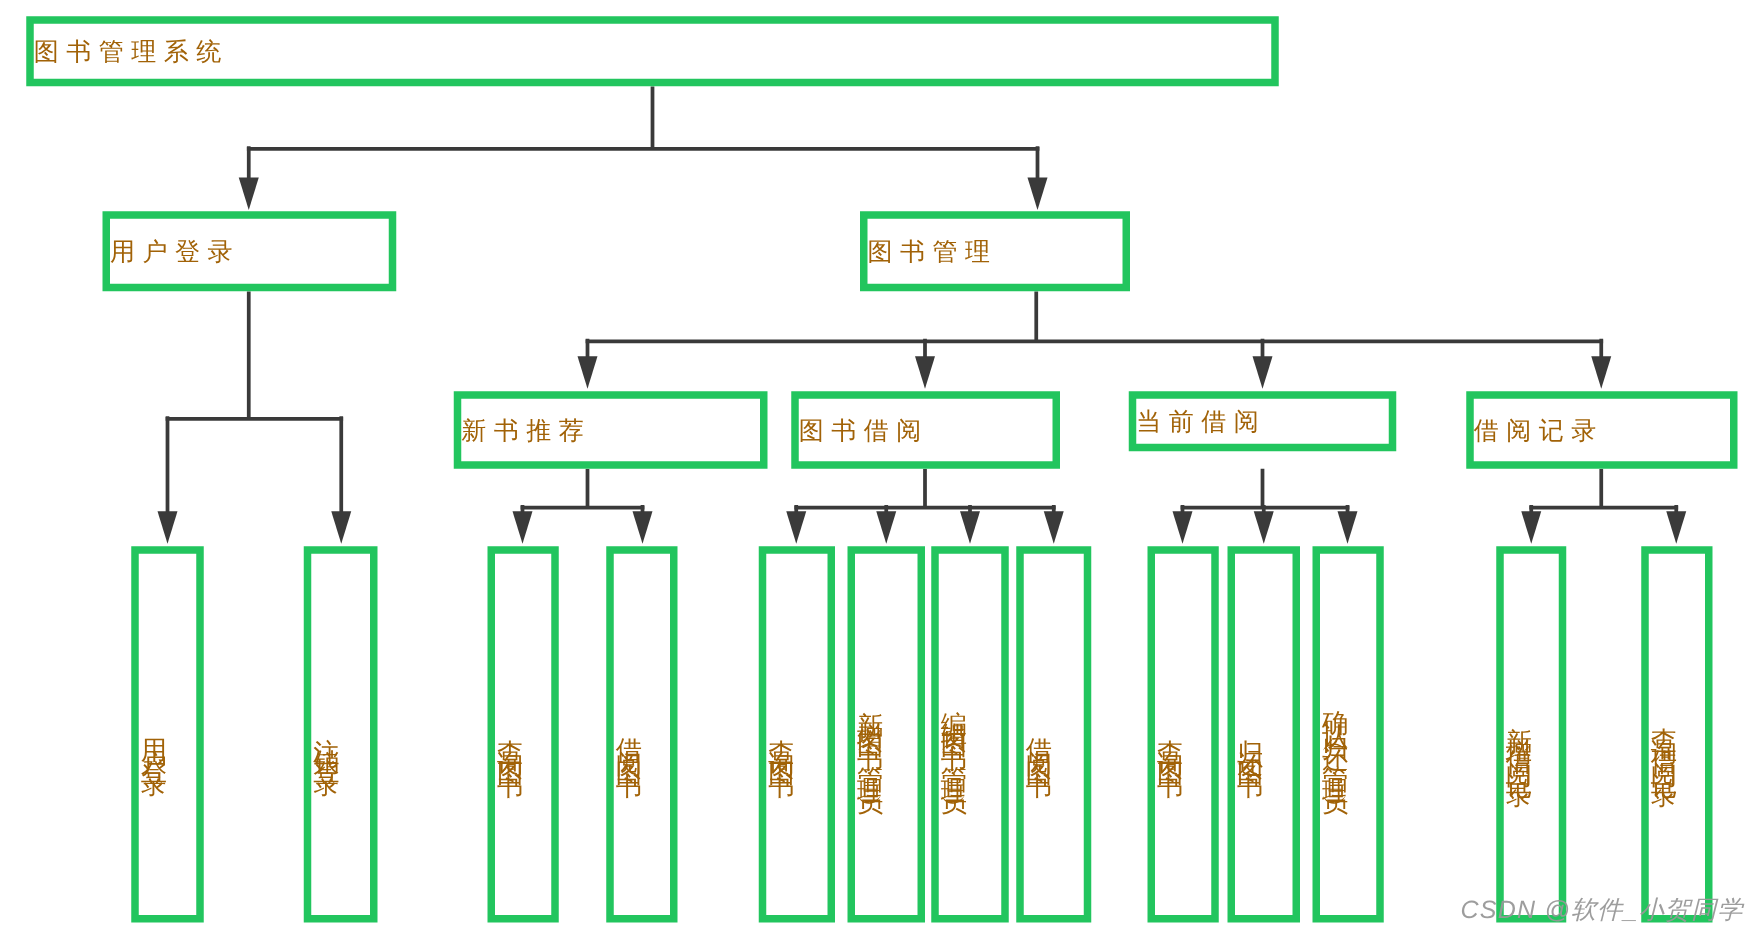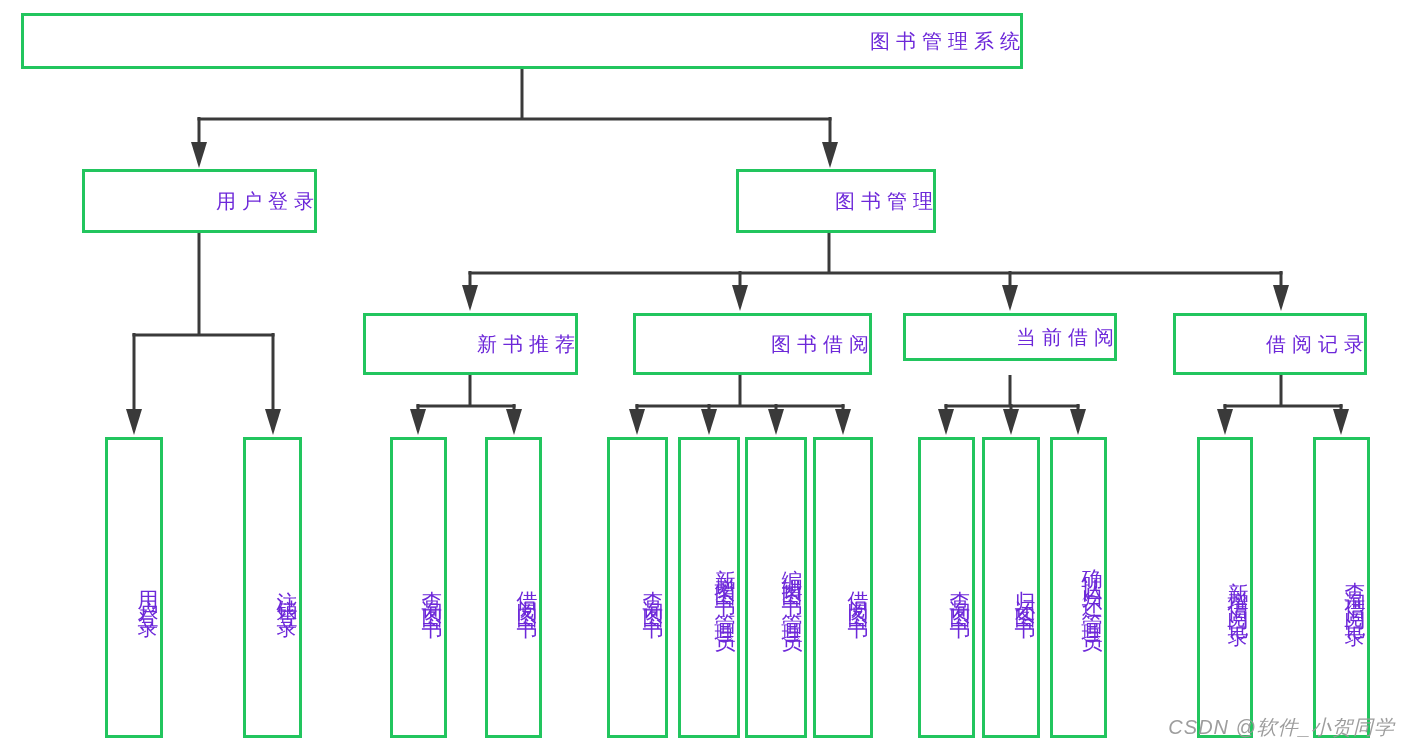--- a/index.html
+++ b/index.html
@@ -1,23 +1,23 @@
 <!DOCTYPE html>
 <html><head>
 <meta charset="utf-8">
 <style>
   html, body { margin:0; padding:0; background:#ffffff; }
   body { width:1405px; height:747px; font-family:"Liberation Sans","DejaVu Sans",sans-serif; }
   .stage { position:relative; width:1405px; height:747px; background:#ffffff; overflow:hidden; }
   svg.connectors { position:absolute; left:0; top:0; }
   .box {
     position:absolute; box-sizing:border-box;
-    background:#ffffff; border:3px solid #22c55e;
-    display:flex; align-items:center; justify-content:flex-end;
-    color:#6d28d9;
+    background:#ffffff; border:6px solid #22c55e;
+    display:flex; align-items:center; justify-content:flex-start;
+    color:#a16207;
   }
   .hbox { font-size:20px; letter-spacing:6px; white-space:nowrap; }
   .hbox span { margin-right:-6px; }
   .vbox .vtext {
     writing-mode:vertical-rl; text-orientation:mixed;
     font-size:21px; letter-spacing:9px; line-height:1.1;
     margin-bottom:-9px; white-space:nowrap;
   }
   .watermark {
     position:absolute; right:10px; top:714px;
@@ -106,34 +106,34 @@
     </g>
   </svg>
 
   <div class="box hbox" style="left:21px; top:13px; width:1002px; height:56px">
     <span>图书管理系统</span>
   </div>
 
   <div class="box hbox" style="left:82px; top:169px; width:235px; height:64px">
     <span>用户登录</span>
   </div>
-  <div class="box hbox" style="left:736px; top:169px; width:200px; height:64px">
+  <div class="box hbox" style="left:688px; top:169px; width:216px; height:64px">
     <span>图书管理</span>
   </div>
 
-  <div class="box hbox" style="left:363px; top:313px; width:215px; height:62px">
+  <div class="box hbox" style="left:363px; top:313px; width:251px; height:62px">
     <span>新书推荐</span>
   </div>
-  <div class="box hbox" style="left:633px; top:313px; width:239px; height:62px">
+  <div class="box hbox" style="left:633px; top:313px; width:215px; height:62px">
     <span>图书借阅</span>
   </div>
   <div class="box hbox" style="left:903px; top:313px; width:214px; height:48px">
     <span>当前借阅</span>
   </div>
-  <div class="box hbox" style="left:1173px; top:313px; width:194px; height:62px">
+  <div class="box hbox" style="left:1173px; top:313px; width:217px; height:62px">
     <span>借阅记录</span>
   </div>
 
   <div class="box vbox" style="left:105px; top:437px; width:58px; height:301px">
     <span class="vtext">用户登录</span>
   </div>
   <div class="box vbox" style="left:243px; top:437px; width:59px; height:301px">
     <span class="vtext">注销登录</span>
   </div>
 

